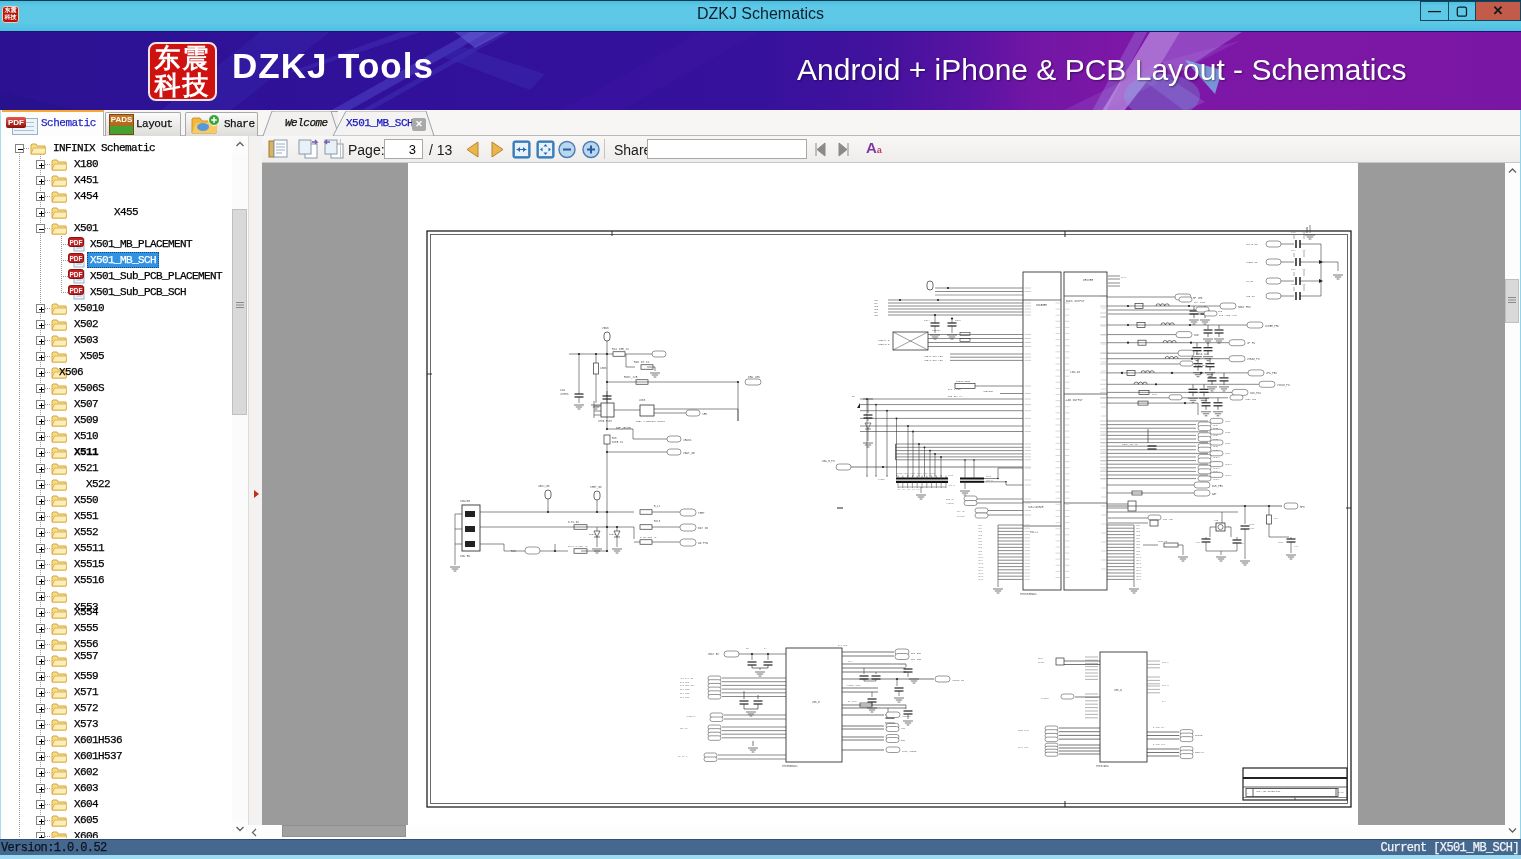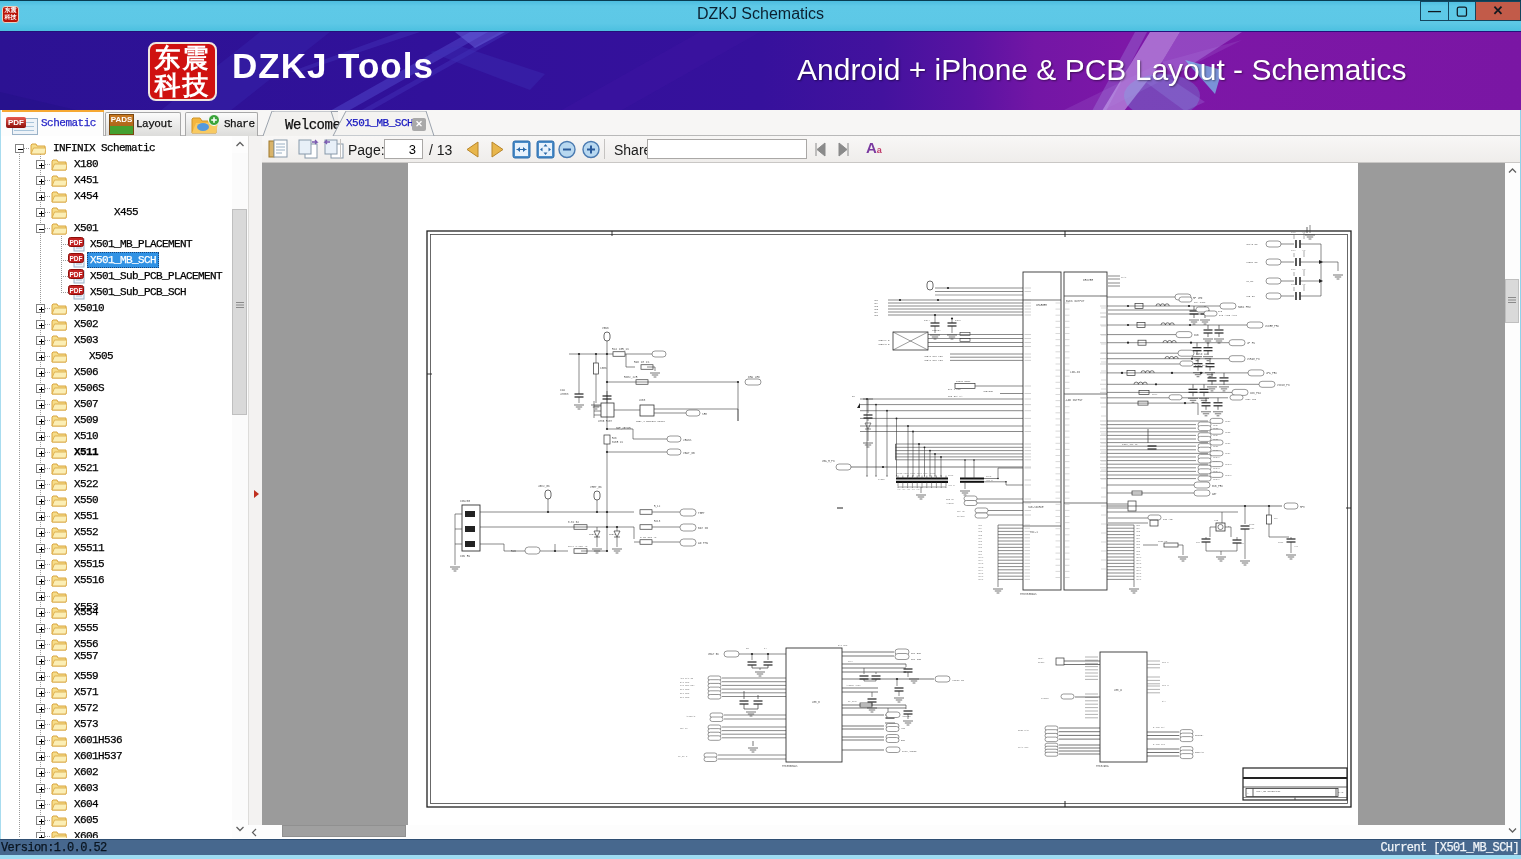--- a/index.html
+++ b/index.html
@@ -139,21 +139,21 @@
       <path d="M24 3.2 L24 8.8 M21.2 6 L26.8 6" stroke="#fff" stroke-width="1.6"></path>
     </svg>
     <div class="abs mono" style="left:224px;top:8px;font-size:11px;letter-spacing:-0.5px;color:#111;">Share</div>
 
     <div class="abs" style="left:263px;top:1px;width:75px;height:25px;background:#f2f1ef;border-top:1px solid #9aa2ac;
       clip-path:polygon(10px 0,100% 0,calc(100% - 0px) 100%,0 100%);"></div>
     <svg class="abs" style="left:258px;top:1px;" width="90" height="25" viewBox="0 0 90 25">
       <path d="M14 0 L5 25" stroke="#9aa2ac" stroke-width="1" fill="none"></path>
       <path d="M14 0 L73 0 L81 25" stroke="#9aa2ac" stroke-width="1" fill="#f2f1ef"></path>
     </svg>
-    <div class="abs mono" style="left:285px;top:7px;font-size:14px;letter-spacing:-0.5px;color:#111;">Welcome</div>
+    <div class="abs mono" style="left:285px;top:7px;font-size:11px;letter-spacing:-0.5px;color:#111;font-style:italic;">Welcome</div>
 
     <svg class="abs" style="left:330px;top:1px;" width="110" height="25" viewBox="0 0 110 25">
       <path d="M3 25 L16 0 L96 0 L104 25 Z" fill="#f4f3f1" stroke="#9aa2ac" stroke-width="1"></path>
     </svg>
     <div class="abs mono" style="left:346px;top:7px;font-size:11px;letter-spacing:-0.5px;color:#1717c0;">X501_MB_SCH</div>
     <div class="abs" style="left:412px;top:8px;width:14px;height:13px;background:#a9a9a9;border-radius:2px;color:#fff;font-size:9px;font-weight:bold;text-align:center;line-height:13px;font-family:'Liberation Sans';">✕</div>
   </div>
   <div id="toolbar" class="abs">
 
     <svg class="abs" style="left:6px;top:3px;" width="80" height="21" viewBox="0 0 80 21">
@@ -303,28 +303,28 @@
         <path d="M1 3 L1 12 L15 12 L15 4 L7 4 L6 2 L2 2 Z" fill="#f6dd8a" stroke="#d9a53f" stroke-width="1"></path>
         <path d="M1 12 L3.5 6 L16 6 L15 12 Z" fill="#fbeeb5" stroke="#d9a53f" stroke-width="0.8"></path>
       </svg>
     <div class="trow mono" style="left:73px;top:196px;">X503</div>
     <div class="abs hdot" style="left:44px;top:220px;width:6px;"></div>
     <div class="abs expbox" style="left:35px;top:216px;"><span class="p"></span></div>
     <svg class="abs" style="left:50px;top:214px" width="16" height="13" viewBox="0 0 16 13">
         <path d="M1 3 L1 12 L15 12 L15 4 L7 4 L6 2 L2 2 Z" fill="#f6dd8a" stroke="#d9a53f" stroke-width="1"></path>
         <path d="M1 12 L3.5 6 L16 6 L15 12 Z" fill="#fbeeb5" stroke="#d9a53f" stroke-width="0.8"></path>
       </svg>
-    <div class="trow mono" style="left:88px;top:212px;">X505</div>
+    <div class="trow mono" style="left:79px;top:212px;">X505</div>
     <div class="abs hdot" style="left:44px;top:236px;width:6px;"></div>
     <div class="abs expbox" style="left:35px;top:232px;"><span class="p"></span></div>
     <svg class="abs" style="left:50px;top:230px" width="16" height="13" viewBox="0 0 16 13">
         <path d="M1 3 L1 12 L15 12 L15 4 L7 4 L6 2 L2 2 Z" fill="#f6dd8a" stroke="#d9a53f" stroke-width="1"></path>
         <path d="M1 12 L3.5 6 L16 6 L15 12 Z" fill="#fbeeb5" stroke="#d9a53f" stroke-width="0.8"></path>
       </svg>
-    <div class="trow mono" style="left:73px;top:228px;text-align:right;">X506</div>
+    <div class="trow mono" style="left:58px;top:228px;text-align:right;">X506</div>
     <div class="abs hdot" style="left:44px;top:252px;width:6px;"></div>
     <div class="abs expbox" style="left:35px;top:248px;"><span class="p"></span></div>
     <svg class="abs" style="left:50px;top:246px" width="16" height="13" viewBox="0 0 16 13">
         <path d="M1 3 L1 12 L15 12 L15 4 L7 4 L6 2 L2 2 Z" fill="#f6dd8a" stroke="#d9a53f" stroke-width="1"></path>
         <path d="M1 12 L3.5 6 L16 6 L15 12 Z" fill="#fbeeb5" stroke="#d9a53f" stroke-width="0.8"></path>
       </svg>
     <div class="trow mono" style="left:73px;top:244px;">X506S</div>
     <div class="abs hdot" style="left:44px;top:268px;width:6px;"></div>
     <div class="abs expbox" style="left:35px;top:264px;"><span class="p"></span></div>
     <svg class="abs" style="left:50px;top:262px" width="16" height="13" viewBox="0 0 16 13">
@@ -359,21 +359,21 @@
         <path d="M1 3 L1 12 L15 12 L15 4 L7 4 L6 2 L2 2 Z" fill="#f6dd8a" stroke="#d9a53f" stroke-width="1"></path>
         <path d="M1 12 L3.5 6 L16 6 L15 12 Z" fill="#fbeeb5" stroke="#d9a53f" stroke-width="0.8"></path>
       </svg>
     <div class="trow mono" style="left:73px;top:324px;">X521</div>
     <div class="abs hdot" style="left:44px;top:348px;width:6px;"></div>
     <div class="abs expbox" style="left:35px;top:344px;"><span class="p"></span></div>
     <svg class="abs" style="left:50px;top:342px" width="16" height="13" viewBox="0 0 16 13">
         <path d="M1 3 L1 12 L15 12 L15 4 L7 4 L6 2 L2 2 Z" fill="#f6dd8a" stroke="#d9a53f" stroke-width="1"></path>
         <path d="M1 12 L3.5 6 L16 6 L15 12 Z" fill="#fbeeb5" stroke="#d9a53f" stroke-width="0.8"></path>
       </svg>
-    <div class="trow mono" style="left:73px;top:340px;">X522</div>
+    <div class="trow mono" style="left:85px;top:340px;">X522</div>
     <div class="abs hdot" style="left:44px;top:364px;width:6px;"></div>
     <div class="abs expbox" style="left:35px;top:360px;"><span class="p"></span></div>
     <svg class="abs" style="left:50px;top:358px" width="16" height="13" viewBox="0 0 16 13">
         <path d="M1 3 L1 12 L15 12 L15 4 L7 4 L6 2 L2 2 Z" fill="#f6dd8a" stroke="#d9a53f" stroke-width="1"></path>
         <path d="M1 12 L3.5 6 L16 6 L15 12 Z" fill="#fbeeb5" stroke="#d9a53f" stroke-width="0.8"></path>
       </svg>
     <div class="trow mono" style="left:73px;top:356px;">X550</div>
     <div class="abs hdot" style="left:44px;top:380px;width:6px;"></div>
     <div class="abs expbox" style="left:35px;top:376px;"><span class="p"></span></div>
     <svg class="abs" style="left:50px;top:374px" width="16" height="13" viewBox="0 0 16 13">

